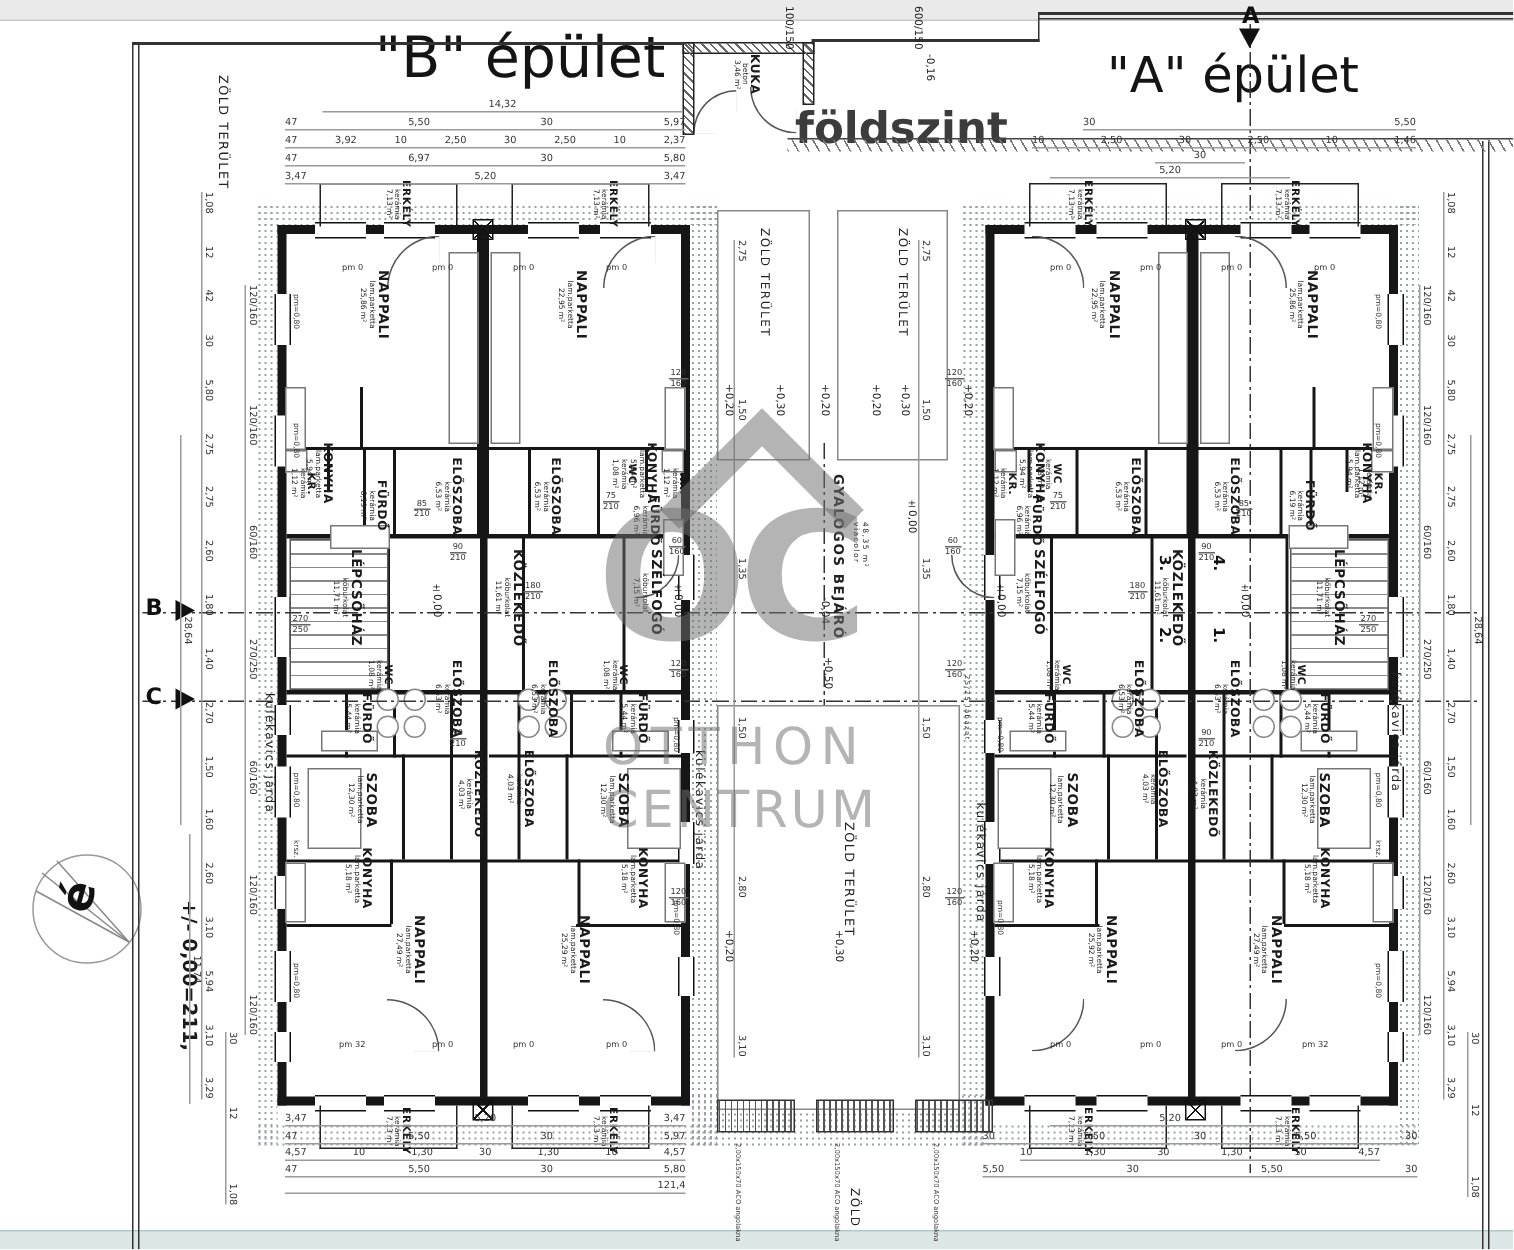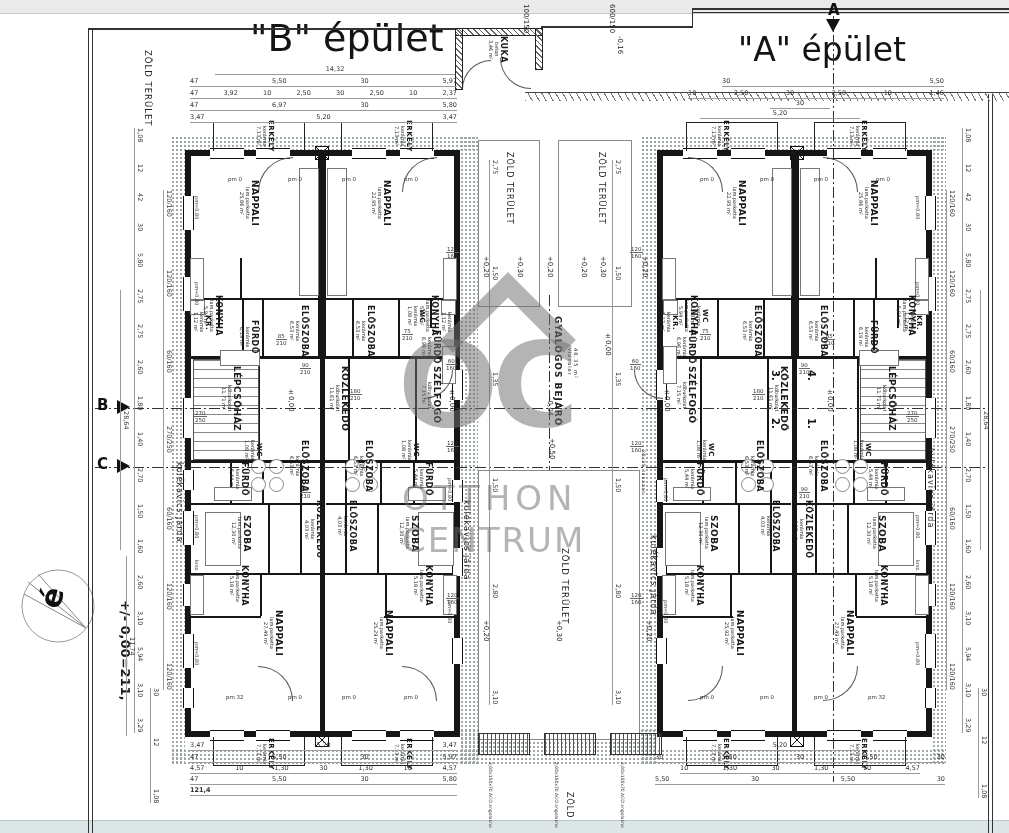--- a/index.html
+++ b/index.html
@@ -57,20 +57,21 @@
 </style>
 </head>
 <body>
 
 <div id="page">
   <div class="abs bar-top"></div>
   <div class="abs bar-bottom"></div>
 
   <div class="abs title" style="left:250px;top:16px;font-size:38px;">"B" épület</div>
   <div class="abs title" style="left:738px;top:30px;font-size:33px;">"A" épület</div>
+  <div class="abs floorlbl" style="left:530px;top:68px;font-size:29px;">földszint</div>
 
   <div class="abs wm" style="left:398px;top:282px;width:215px;height:300px;">
     <div class="abs wm-roof" style="left:62px;top:10px;width:78px;height:78px;"></div>
     <div class="abs wm-oc" style="left:0px;top:56px;">OC</div>
     <div class="abs wm-t2" style="left:4px;top:238px;">CENTRUM</div>
     <div class="abs wm-t1" style="left:4px;top:196px;">OTTHON</div>
   </div>
 
   <svg class="abs" style="left:14px;top:562px;" width="88" height="88" viewBox="0 0 88 88">
     <circle cx="44" cy="44" r="36" fill="none" stroke="#999" stroke-width="1"></circle>
@@ -780,21 +781,21 @@
         <span>1,30</span>
         <span>10</span>
         <span>4,57</span>
       </div>
       <div class="abs drow" style="left: 190px; top: 776px; width: 267px;">
         <span>47</span>
         <span>5,50</span>
         <span>30</span>
         <span>5,80</span>
       </div>
-      <div class="abs drow" style="left: 190px; top: 787px; width: 267px; justify-content: flex-start; font-weight: bold;">
+      <div class="abs drow" style="left: 190px; top: 787px; width: 267px; justify-content: flex-end;">
         <span>121,4</span>
       </div>
       <div class="abs drow" style="left: 700px; top: 742px; width: 160px; justify-content: center;">
         <span>5,20</span>
       </div>
       <div class="abs drow" style="left: 655px; top: 754px; width: 290px;">
         <span>30</span>
         <span>5,50</span>
         <span>30</span>
         <span>5,50</span>

